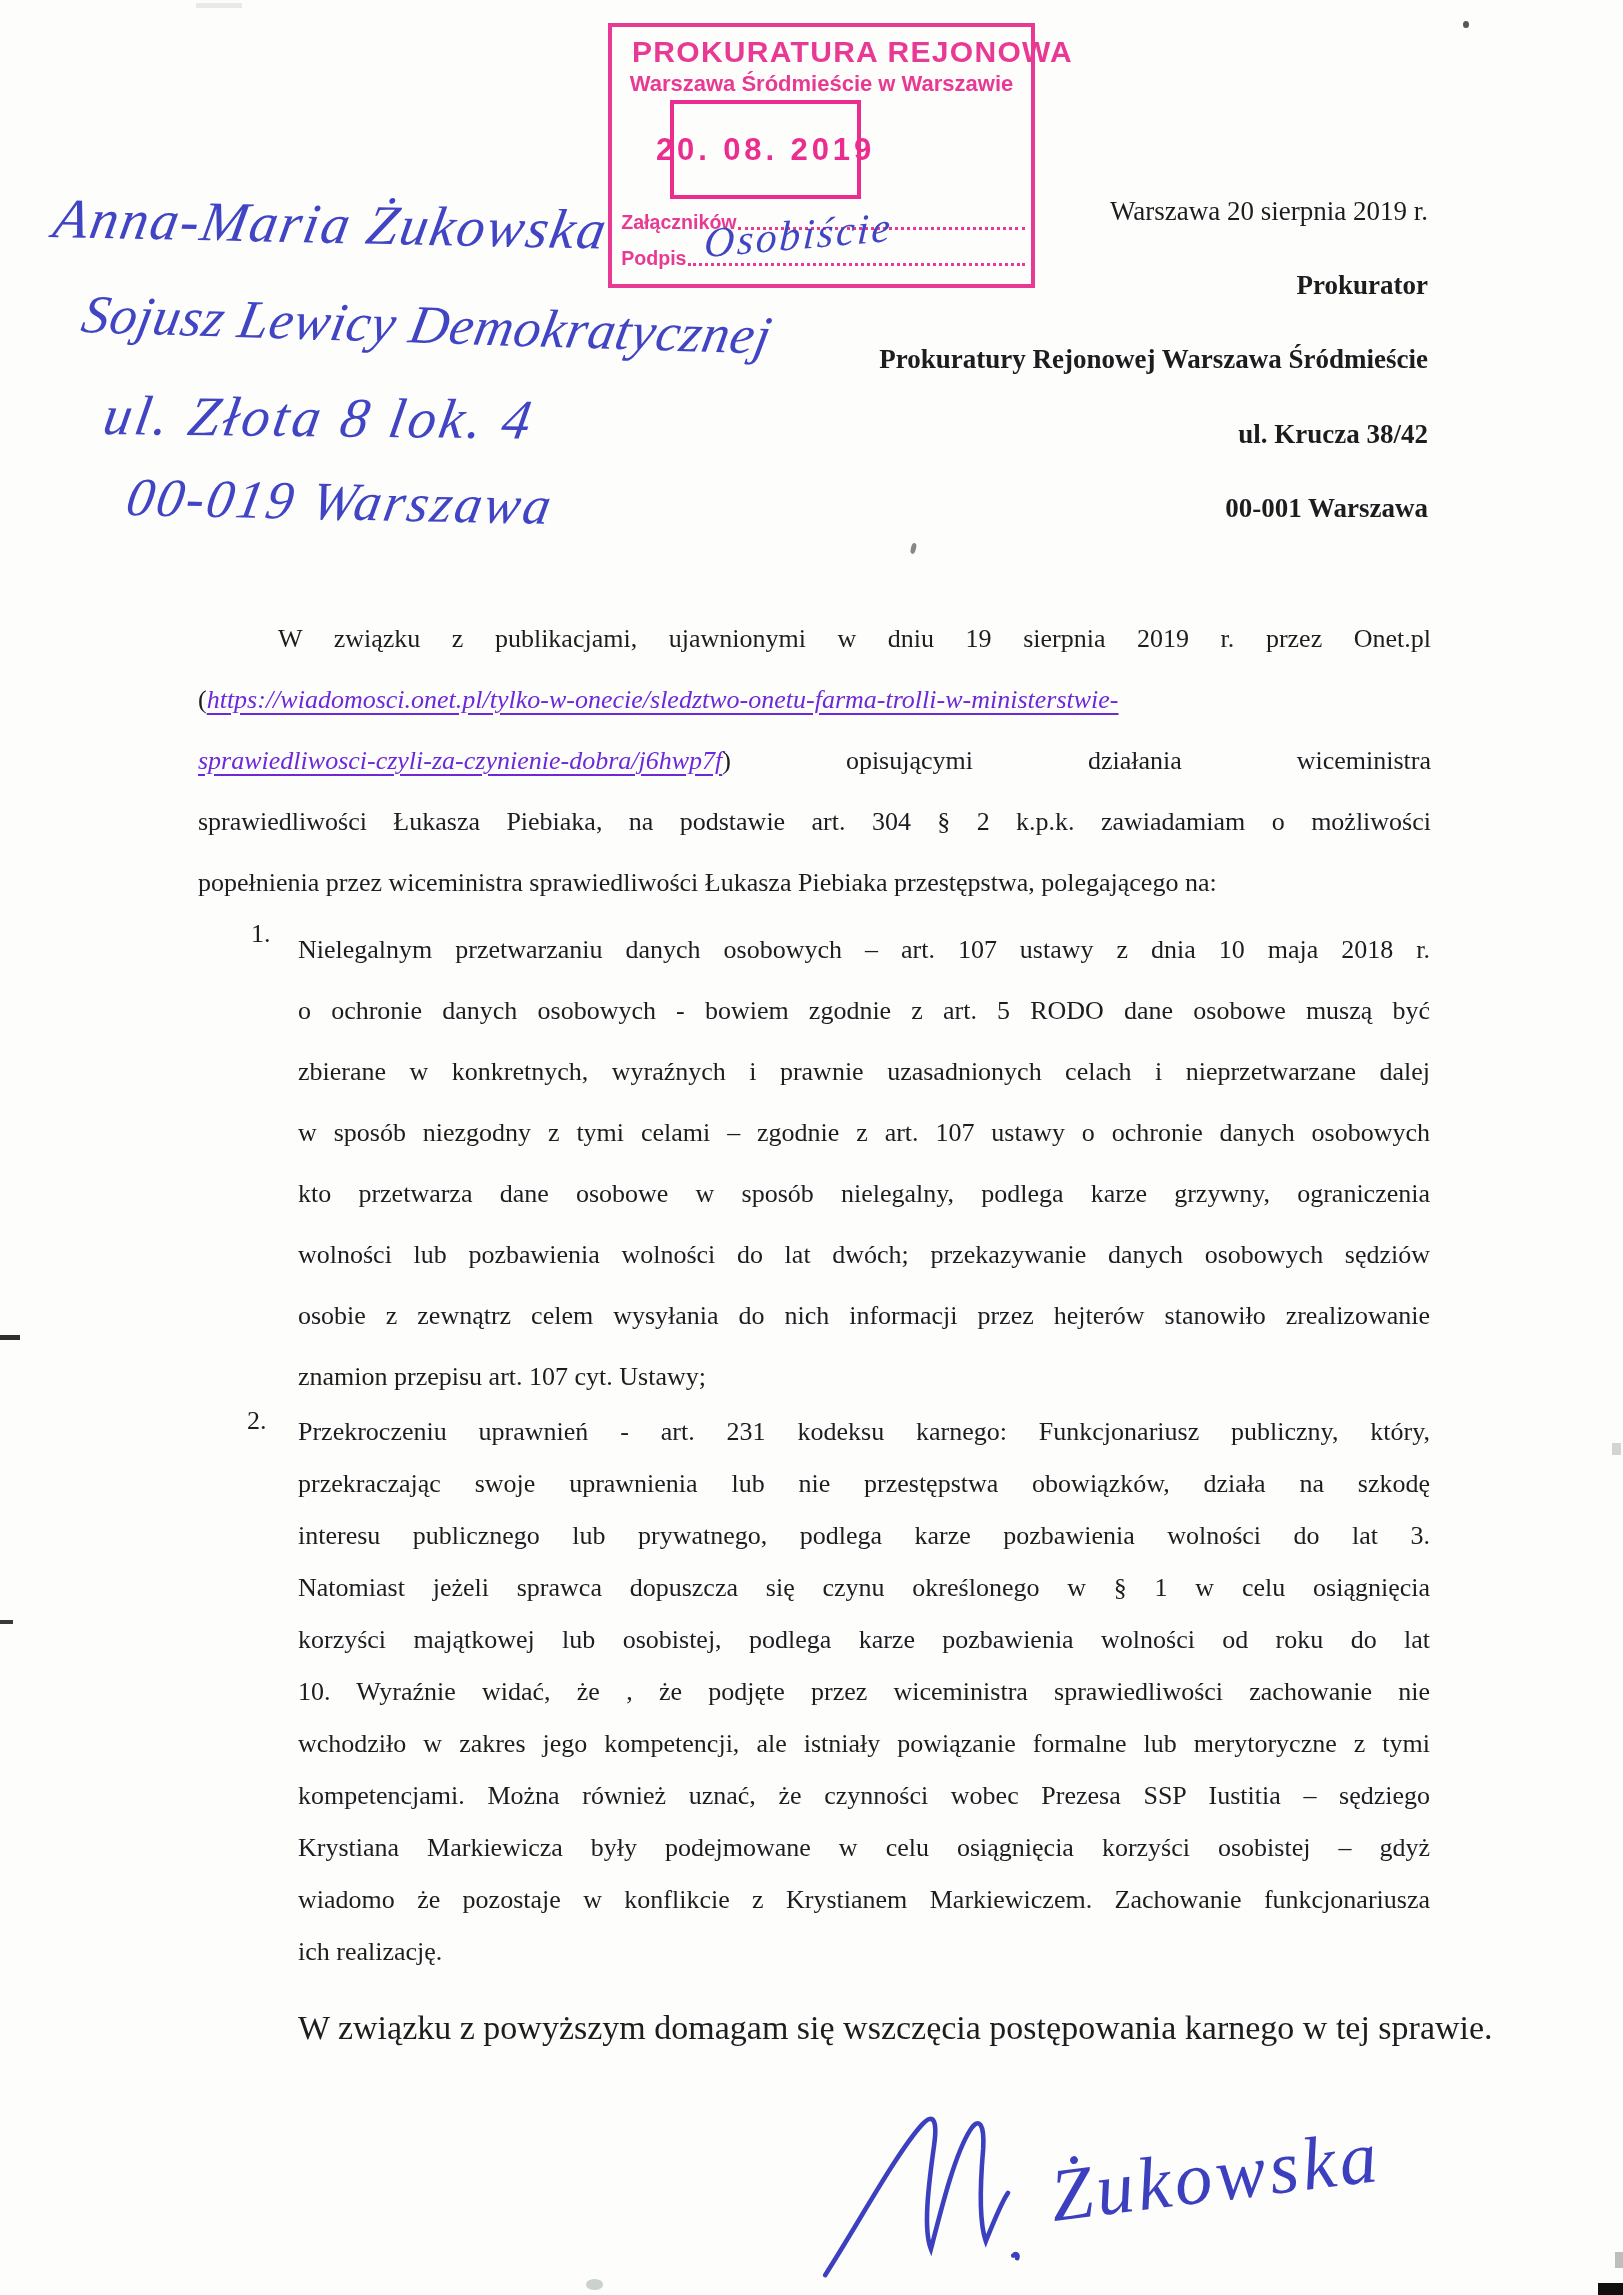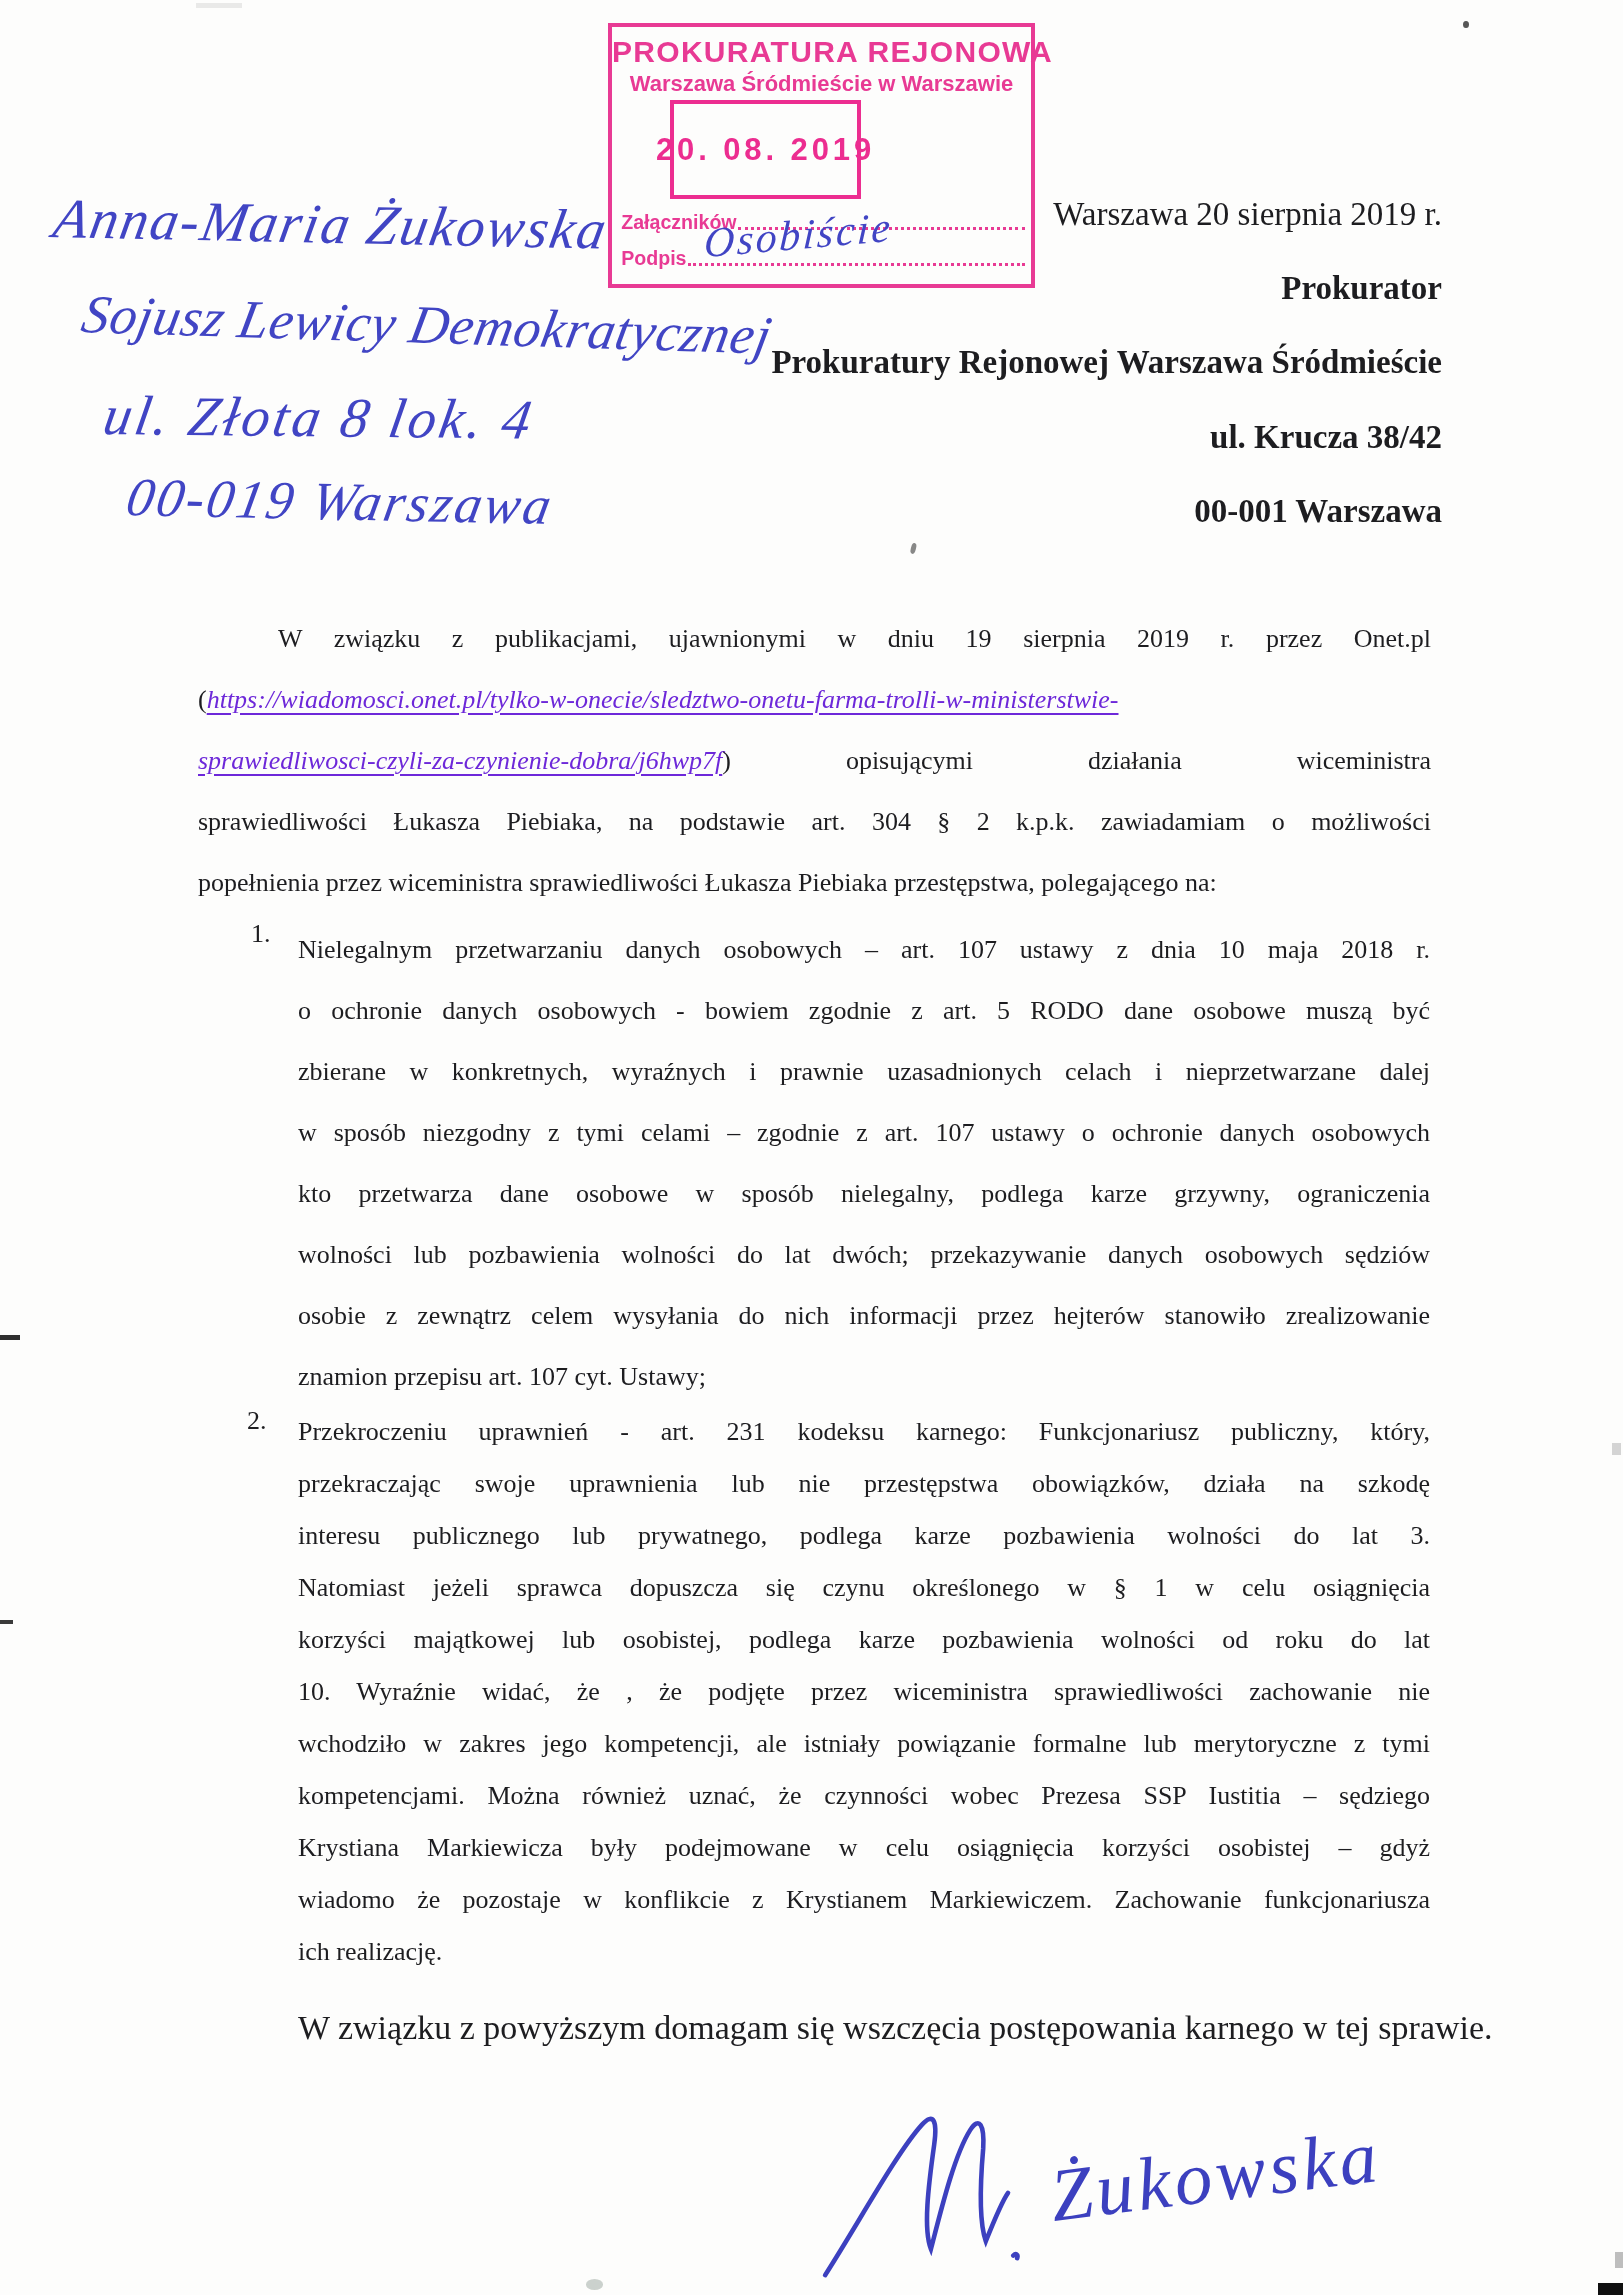--- a/index.html
+++ b/index.html
@@ -13,21 +13,21 @@
   }
 
   
   .stamp{
     position:absolute;left:608px;top:23px;width:427px;height:265px;
     border:4.6px solid #e83a94;color:#e83a94;
     font-family:"Liberation Sans","DejaVu Sans",sans-serif;
     box-sizing:border-box;
   }
   .stamp-line1{position:absolute;left:0;right:0;top:7.9px;text-align:center;
-    font-weight:bold;font-size:30px;letter-spacing:1.3px;white-space:nowrap;}
+    font-weight:bold;font-size:30px;letter-spacing:1.3px;white-space:nowrap;padding-left:20px;}
   .stamp-line2{position:absolute;left:0;right:0;top:44px;text-align:center;
     font-weight:bold;font-size:22px;white-space:nowrap;}
   .stamp-datebox{
     position:absolute;left:58px;top:73px;width:191px;height:99px;
     border:4.6px solid #ec2d90;box-sizing:border-box;
     display:flex;align-items:center;justify-content:center;
   }
   .stamp-date{font-weight:bold;font-size:31px;letter-spacing:3.9px;color:#ec2d90;white-space:nowrap;}
   .stamp-row{position:absolute;left:9.2px;right:6.5px;display:flex;align-items:flex-end;}
   .stamp-row.attachments{top:184px;}
@@ -48,21 +48,21 @@
     font-family:"Liberation Serif","DejaVu Serif",serif;
     font-style:italic;white-space:nowrap;
     transform-origin:left bottom;
   }
   .sender-name  {left:49px; top:186px;font-size:56px;letter-spacing:2px;transform:rotate(1.2deg) skewX(-9deg);}
   .sender-party {left:77px;top:283px;font-size:54px;letter-spacing:0.7px;transform:rotate(1.8deg) skewX(-9deg);}
   .sender-street{left:99px;top:383px;font-size:56px;letter-spacing:3.3px;transform:rotate(0.6deg) skewX(-9deg);}
   .sender-city  {left:122px;top:466px;font-size:54px;letter-spacing:2.6px;transform:rotate(1.2deg) skewX(-9deg);}
 
   
-  .addr-line{position:absolute;right:181px;text-align:right;font-size:33px;white-space:nowrap;}
+  .addr-line{position:absolute;right:195px;text-align:right;font-size:27px;white-space:nowrap;}
   .addr-date {top:196px;font-weight:normal;}
   .addr-l1{top:270px;font-weight:bold;}
   .addr-l2{top:344px;font-weight:bold;}
   .addr-l3{top:419px;font-weight:bold;}
   .addr-l4{top:493px;font-weight:bold;}
 
   
   .body-text{font-size:26px;color:#1d1d20;}
   .intro{position:absolute;left:198px;top:608px;width:1233px;}
   .intro .row{line-height:61px;}

